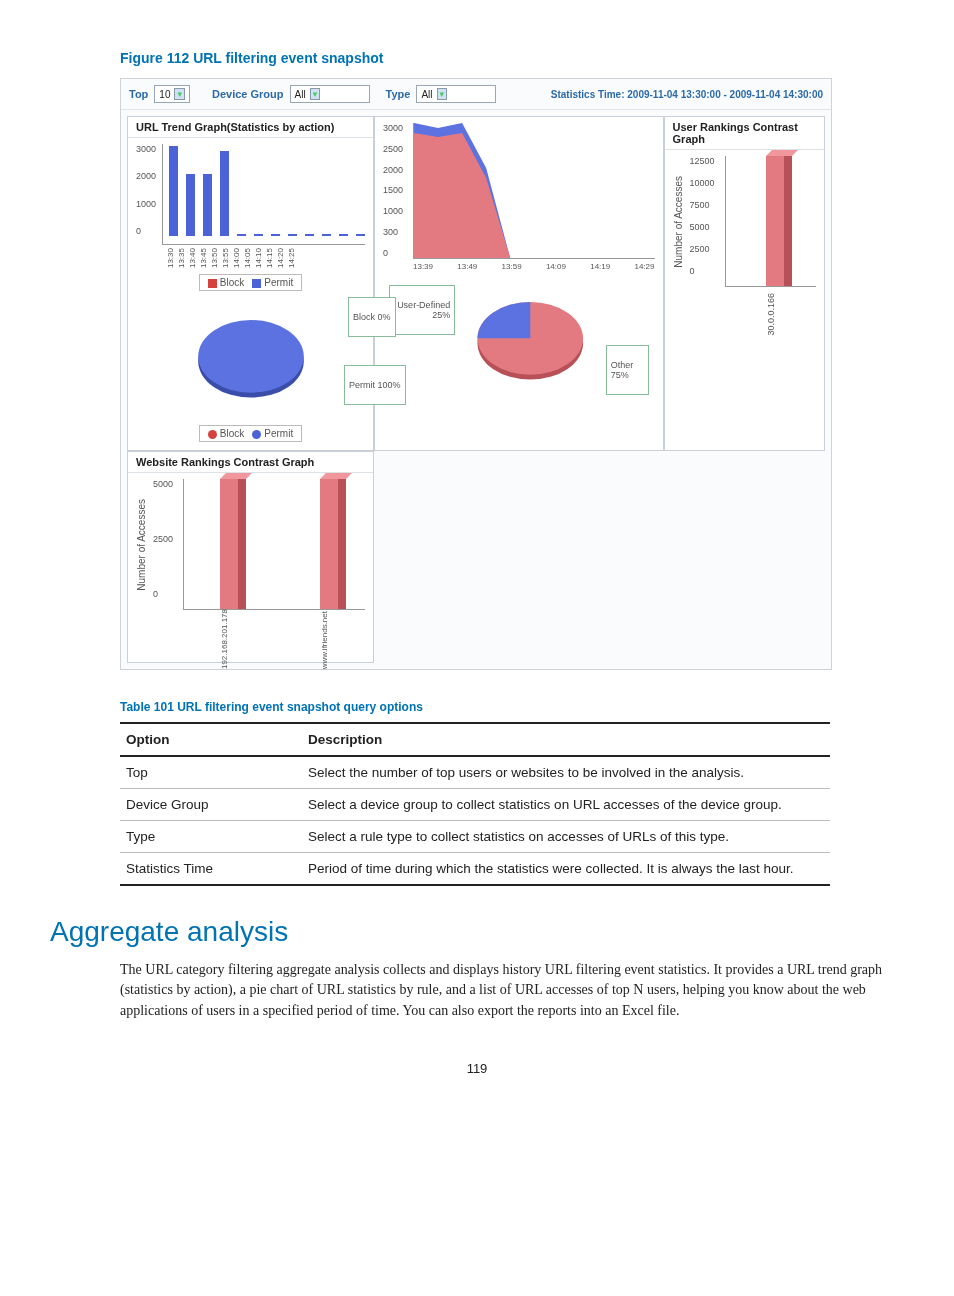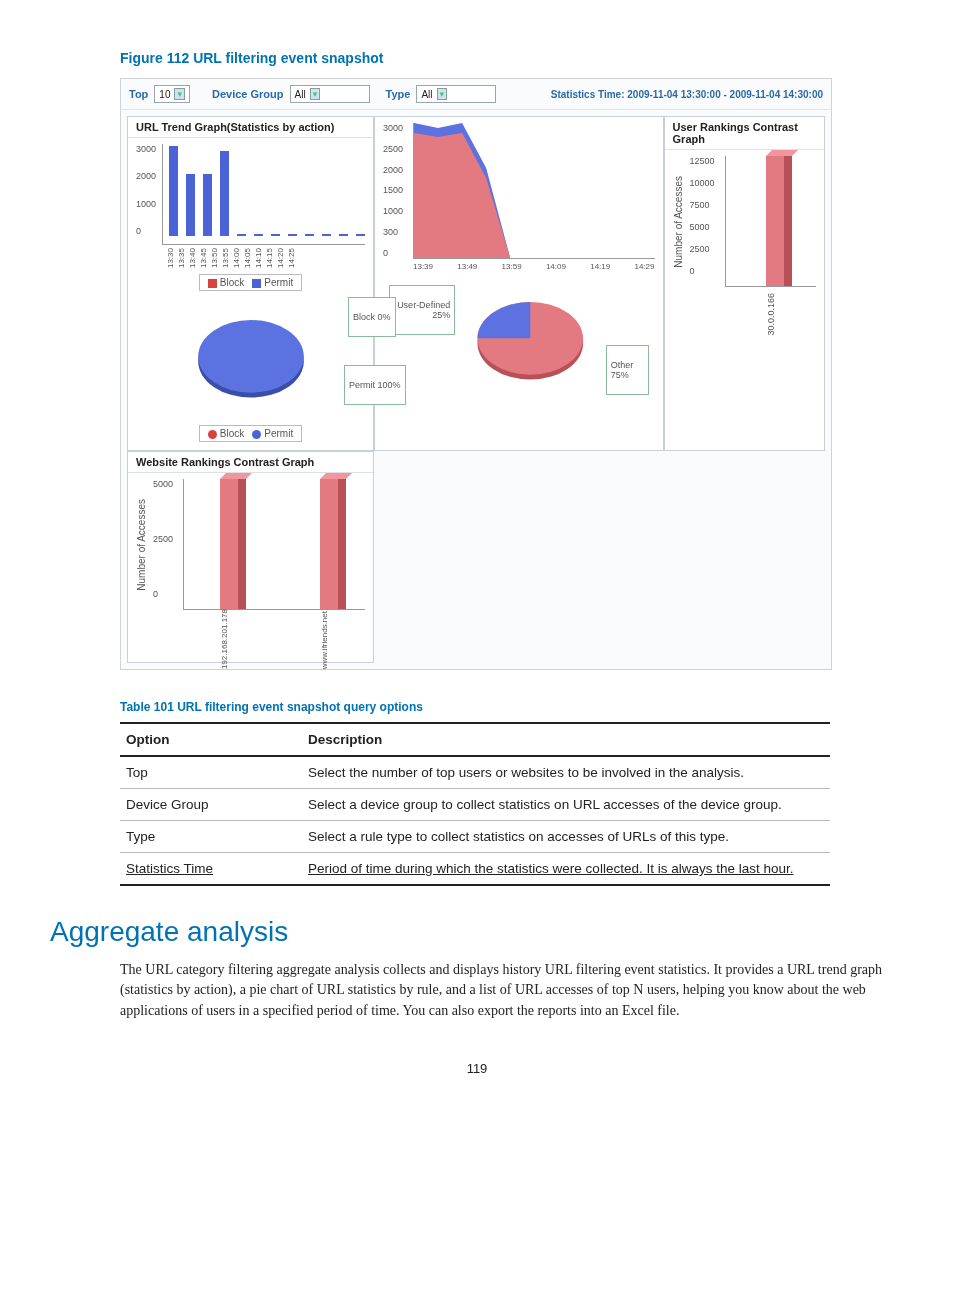--- a/index.html
+++ b/index.html
@@ -118,21 +118,20 @@
     padding: 8px 6px;
     border-top: 2px solid #222;
     border-bottom: 2px solid #222;
   }
   .opt-table tbody td {
     padding: 8px 6px;
     border-bottom: 1px solid #bbb;
   }
   .opt-table tbody tr:last-child td {
     border-bottom: 2px solid #222;
-    text-decoration: underline;
   }
   .opt-table .col-opt { width: 170px; }
 </style>
 </head>
 <body>
 
 <div class="figure-title">Figure 112 URL filtering event snapshot</div>
 
 <div class="shot">
   <div class="shot-toolbar">

